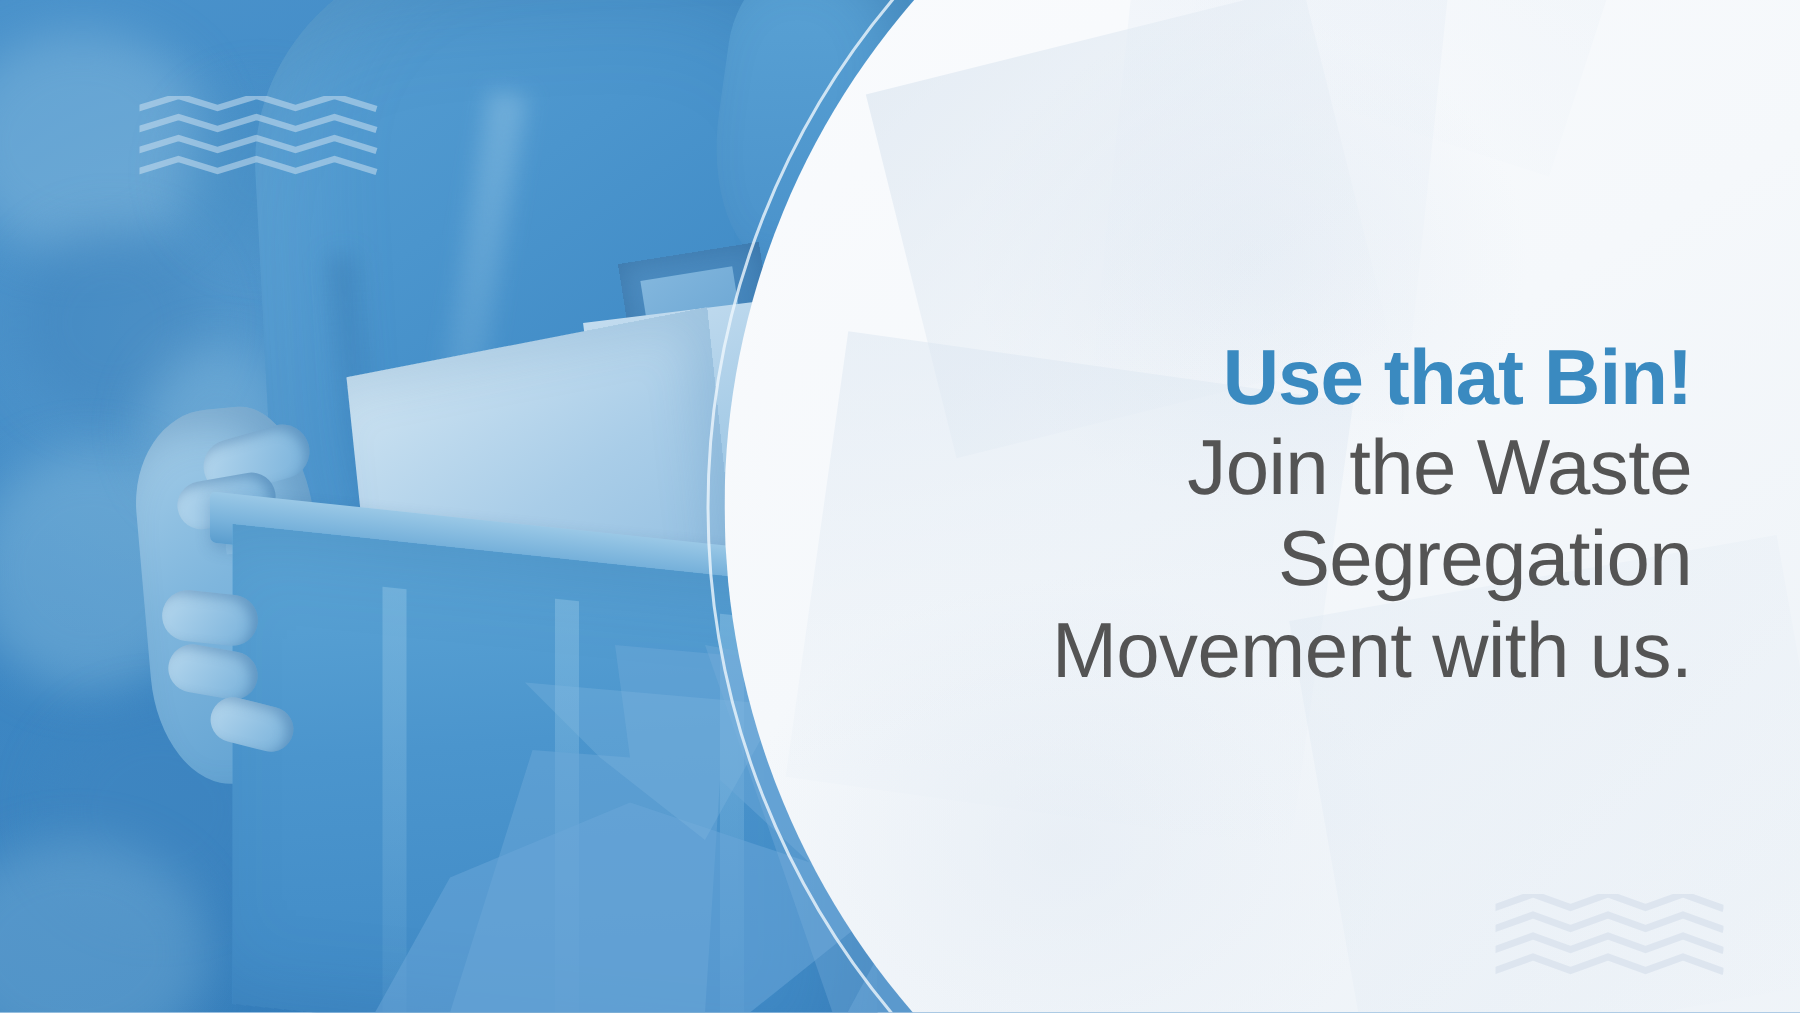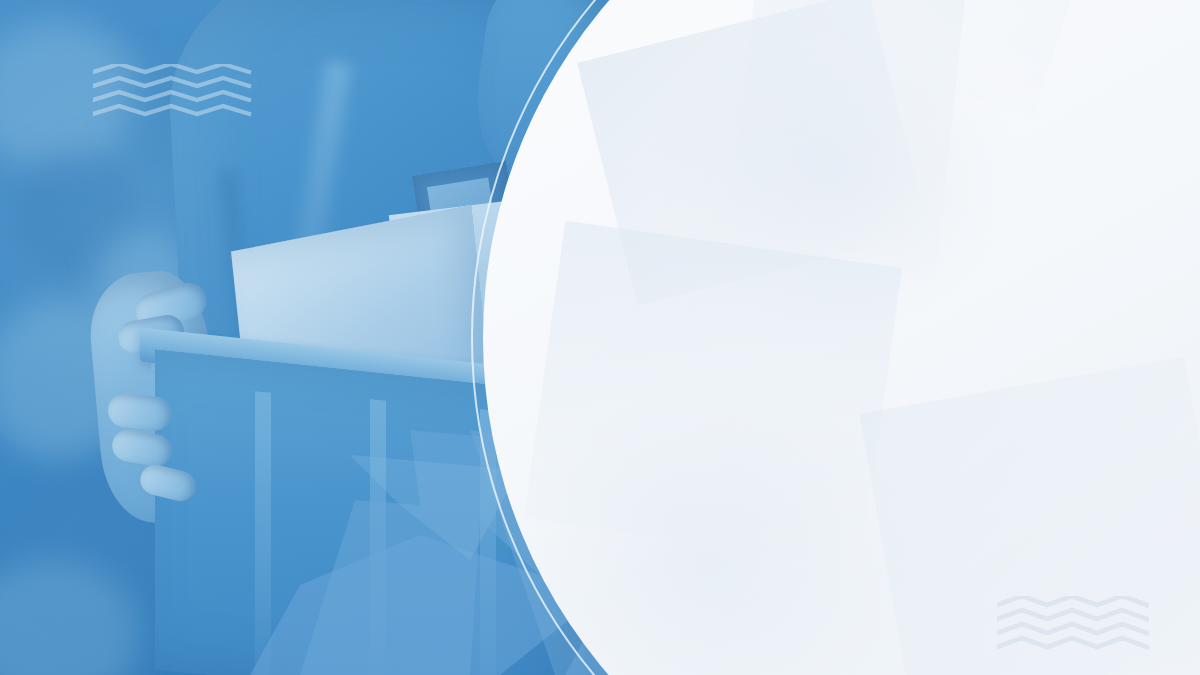--- a/index.html
+++ b/index.html
@@ -291,14 +291,22 @@
 
   <svg class="zig-br" viewBox="0 0 152 54" preserveAspectRatio="none">
     <g stroke="#dde5ef" stroke-width="4.6" fill="none" stroke-linecap="square" stroke-linejoin="miter">
       <polyline points="0,9  25,0  50,9  75,0  100,9  125,0  150,9"></polyline>
       <polyline points="0,23 25,14 50,23 75,14 100,23 125,14 150,23"></polyline>
       <polyline points="0,37 25,28 50,37 75,28 100,37 125,28 150,37"></polyline>
       <polyline points="0,51 25,42 50,51 75,42 100,51 125,42 150,51"></polyline>
     </g>
   </svg>
 
+  <div class="copy">
+    <div class="headline">Use that Bin!</div>
+    <div class="subhead">
+      <span class="ln">Join the Waste</span>
+      <span class="ln">Segregation</span>
+      <span class="ln">Movement with us.</span>
+    </div>
+  </div>
 
 </div>
 
 </body></html>

